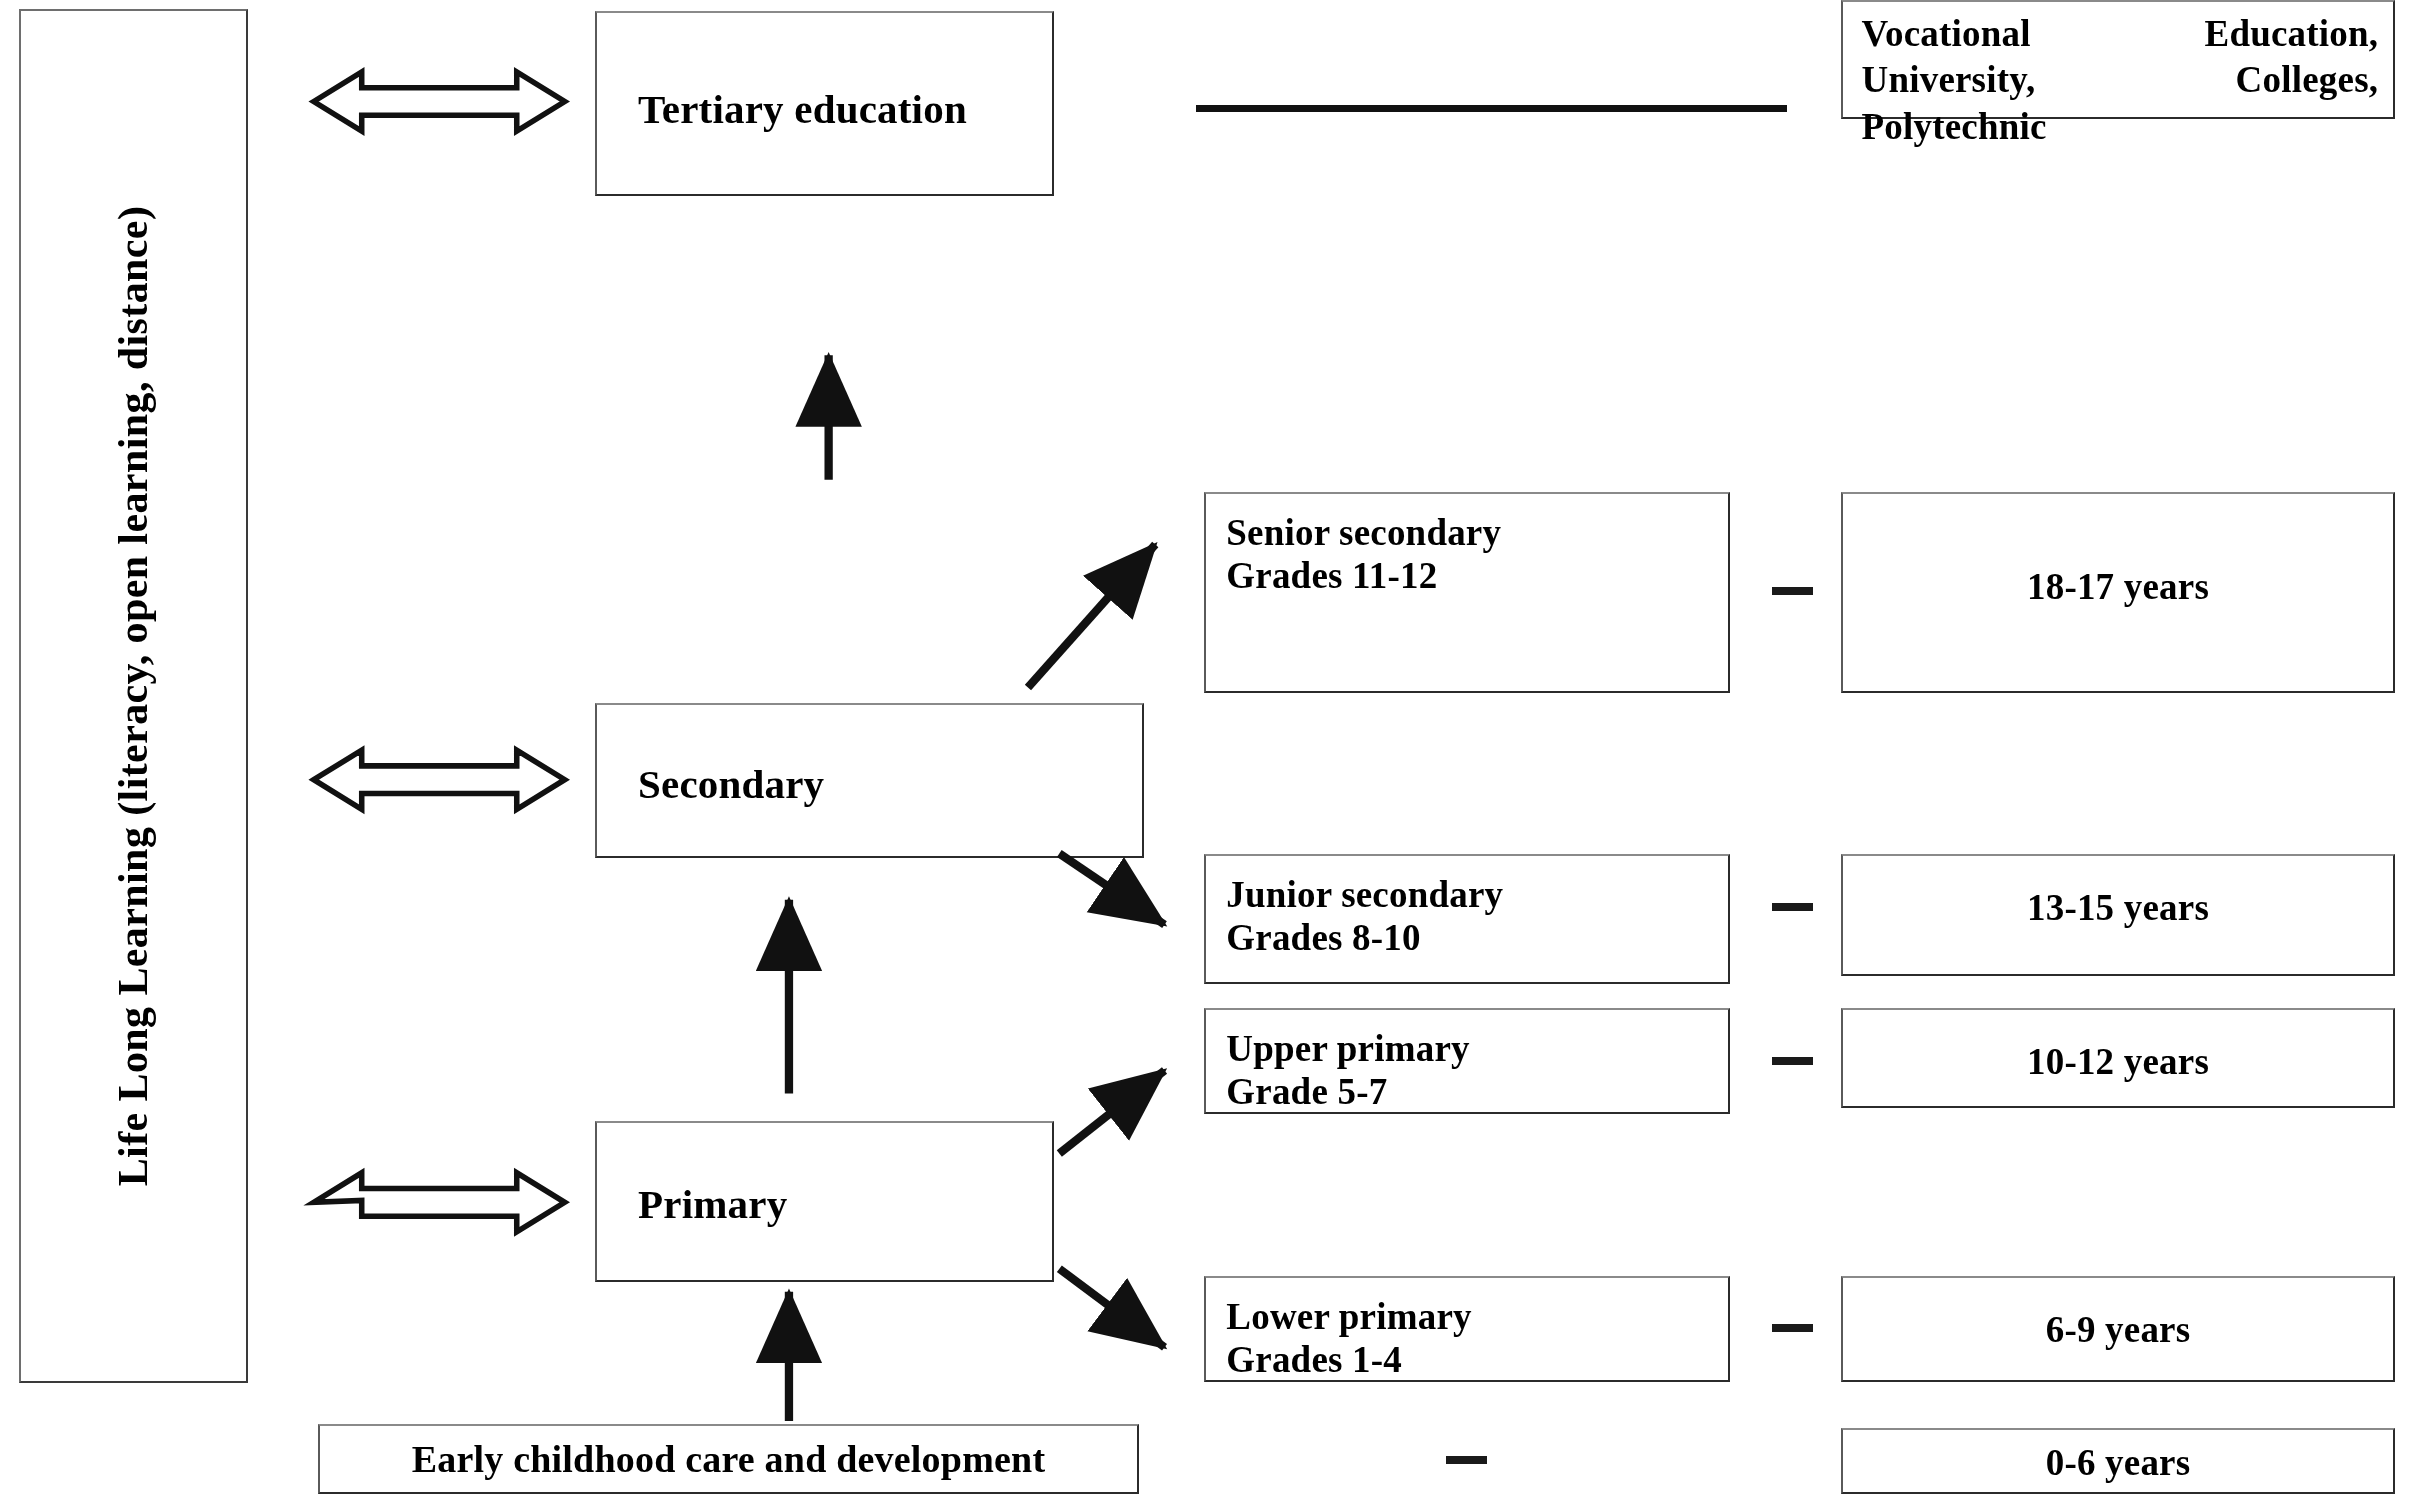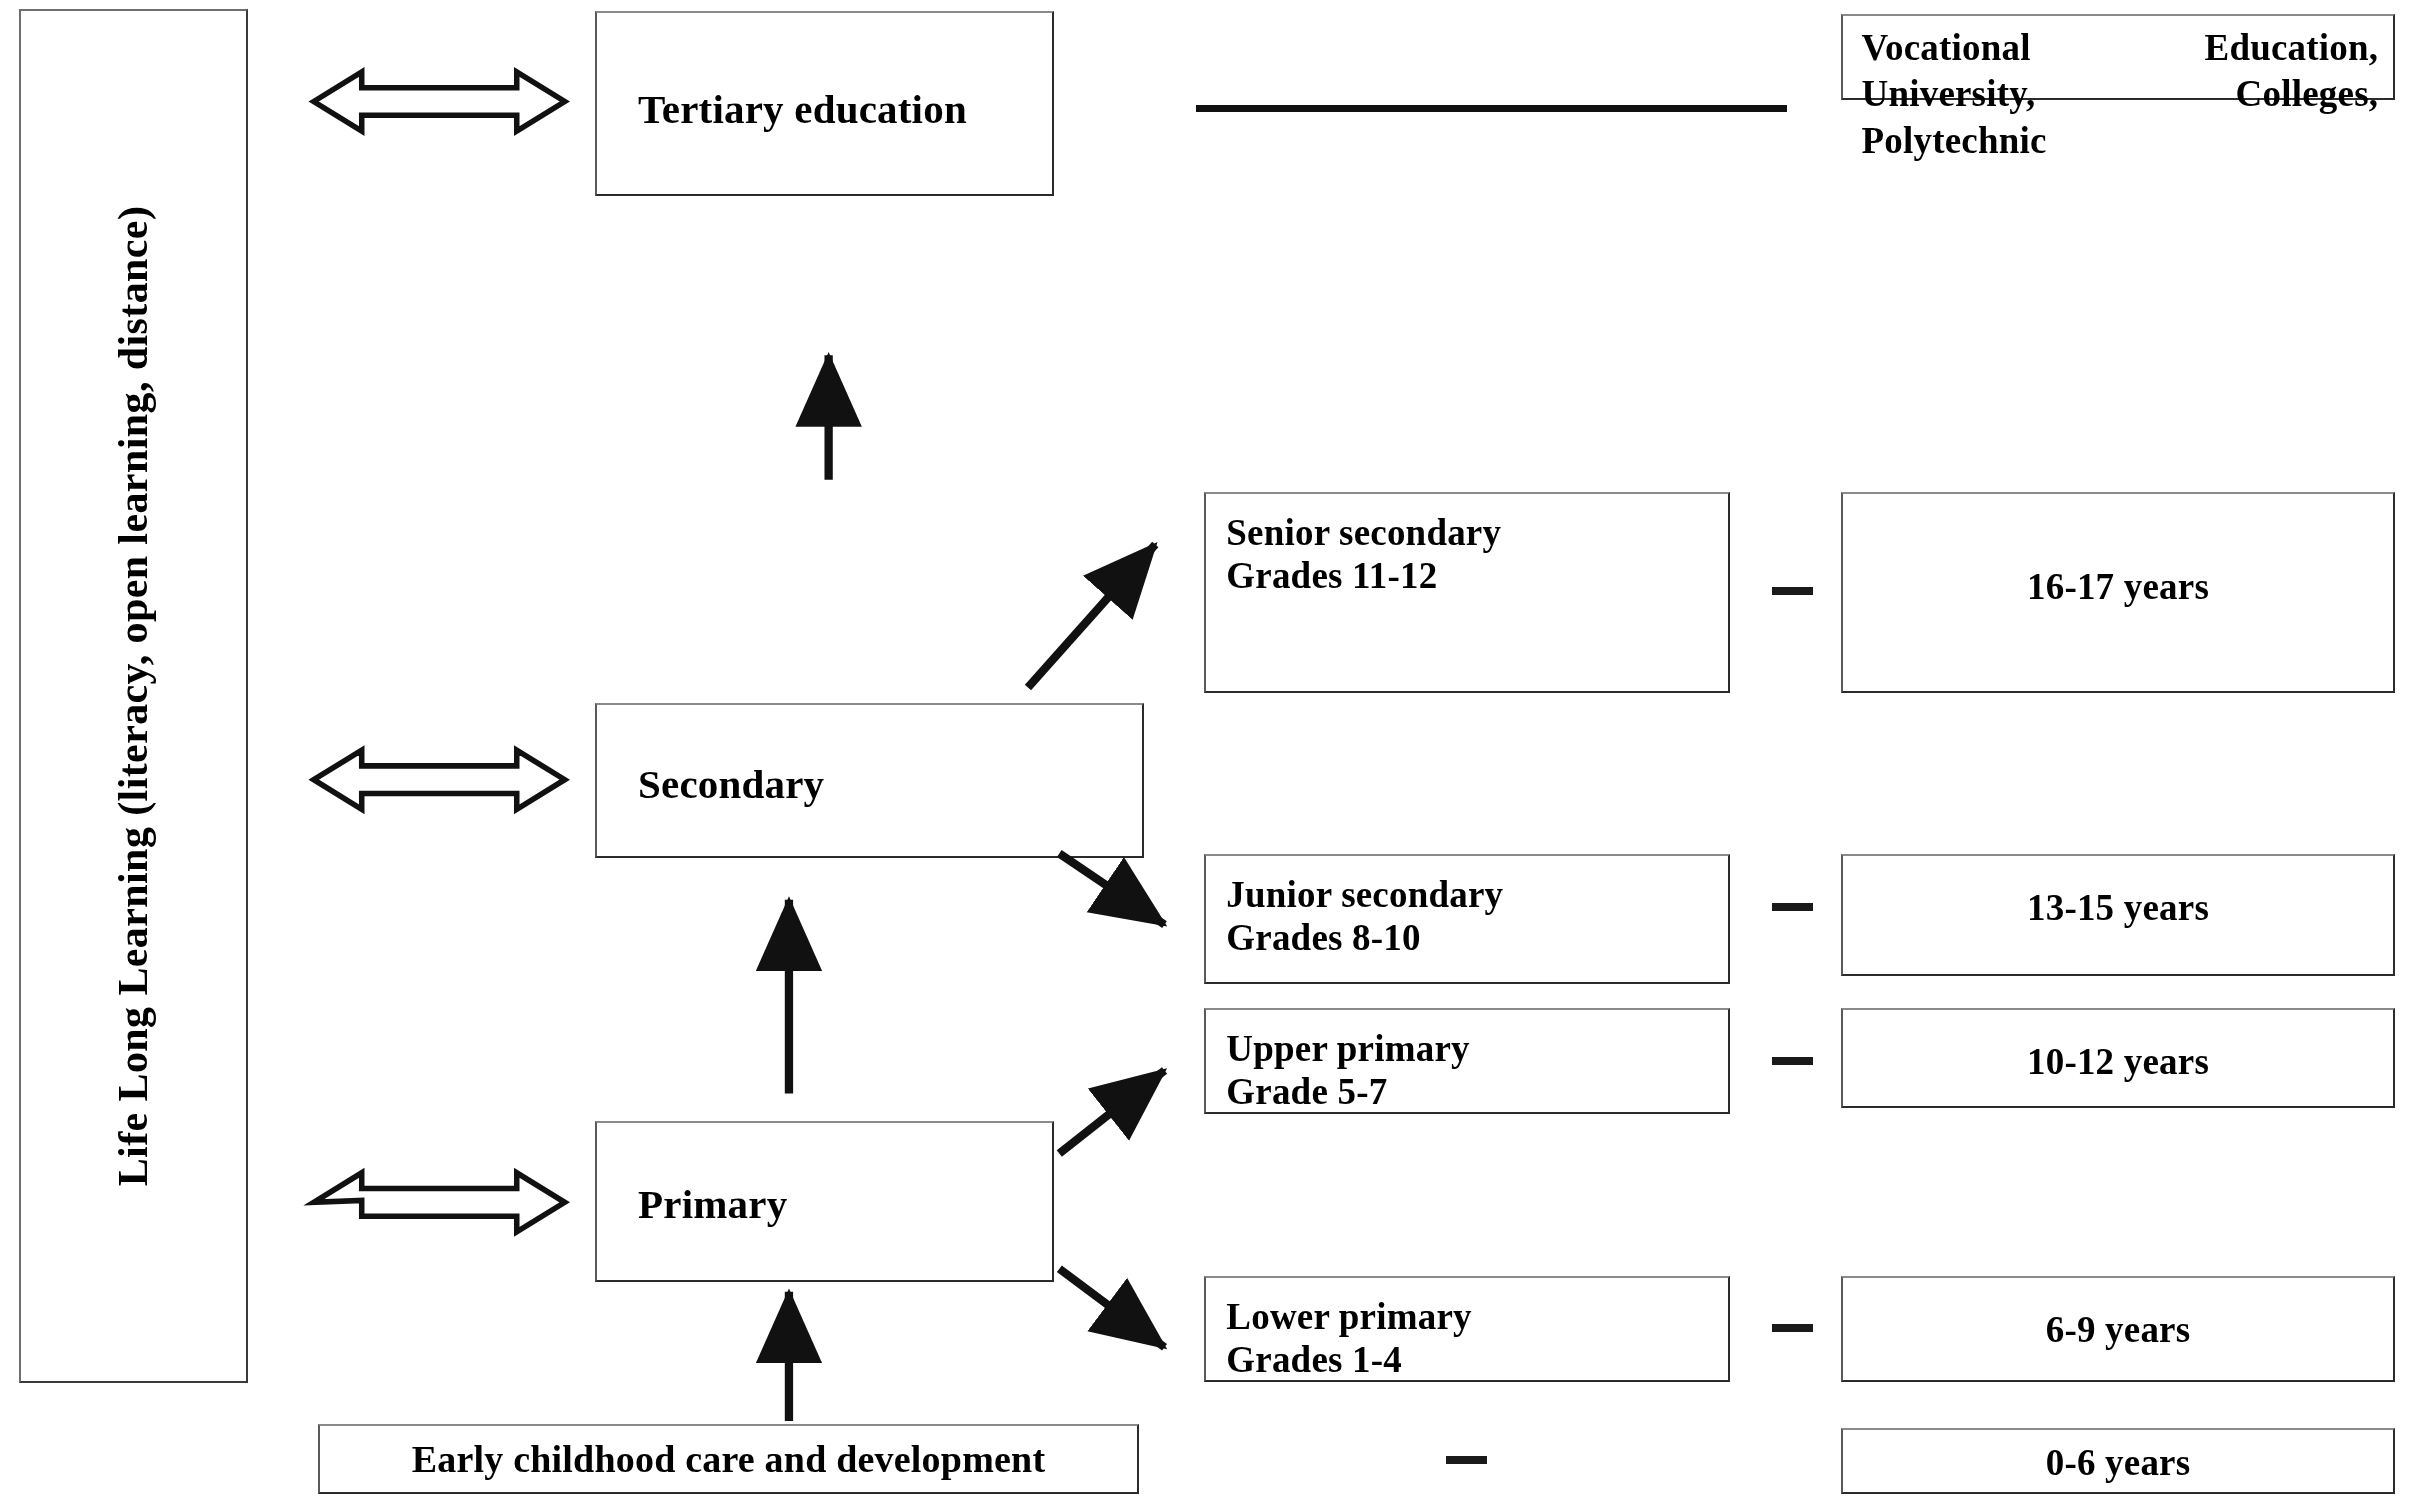--- a/index.html
+++ b/index.html
@@ -75,21 +75,21 @@
   
   #box-senior { left: 1204px; top: 492px;  width: 526px; height: 201px; }
   #box-junior { left: 1204px; top: 854px;  width: 526px; height: 130px; }
   #box-upperp { left: 1204px; top: 1008px; width: 526px; height: 106px; }
   #box-lowerp { left: 1204px; top: 1276px; width: 526px; height: 106px; }
   #box-senior .txt, #box-junior .txt, #box-upperp .txt, #box-lowerp .txt {
     font-size: 37px; top: 16.6px;
   }
 
   
-  #box-vocational { left: 1841px; top: 14px;    width: 554px; height: 86px; text-decoration: underline; }
+  #box-vocational { left: 1841px; top: 0;    width: 554px; height: 119px; text-decoration: underline; }
   #box-age-16     { left: 1841px; top: 492px;  width: 554px; height: 201px; }
   #box-age-13     { left: 1841px; top: 854px;  width: 554px; height: 122px; }
   #box-age-10     { left: 1841px; top: 1008px; width: 554px; height: 100px; }
   #box-age-6      { left: 1841px; top: 1276px; width: 554px; height: 106px; }
   #box-age-0      { left: 1841px; top: 1428px; width: 554px; height: 66px; }
 
   #box-vocational .txt {
     top: 9.2px; left: 18.5px; right: 14.8px;
     font-size: 37px;
     text-align: justify;
@@ -186,21 +186,21 @@
       <span>Lower primary</span><br>
       <span>Grades 1-4</span>
     </span>
   </div>
 
   <div class="box" id="box-vocational">
     <span class="txt">Vocational Education, University, Colleges, Polytechnic</span>
   </div>
 
   <div class="box center" id="box-age-16">
-    <span class="txt">16-17 years</span>
+    <span class="txt">18-17 years</span>
   </div>
 
   <div class="box center" id="box-age-13">
     <span class="txt">13-15 years</span>
   </div>
 
   <div class="box center" id="box-age-10">
     <span class="txt">10-12 years</span>
   </div>
 

